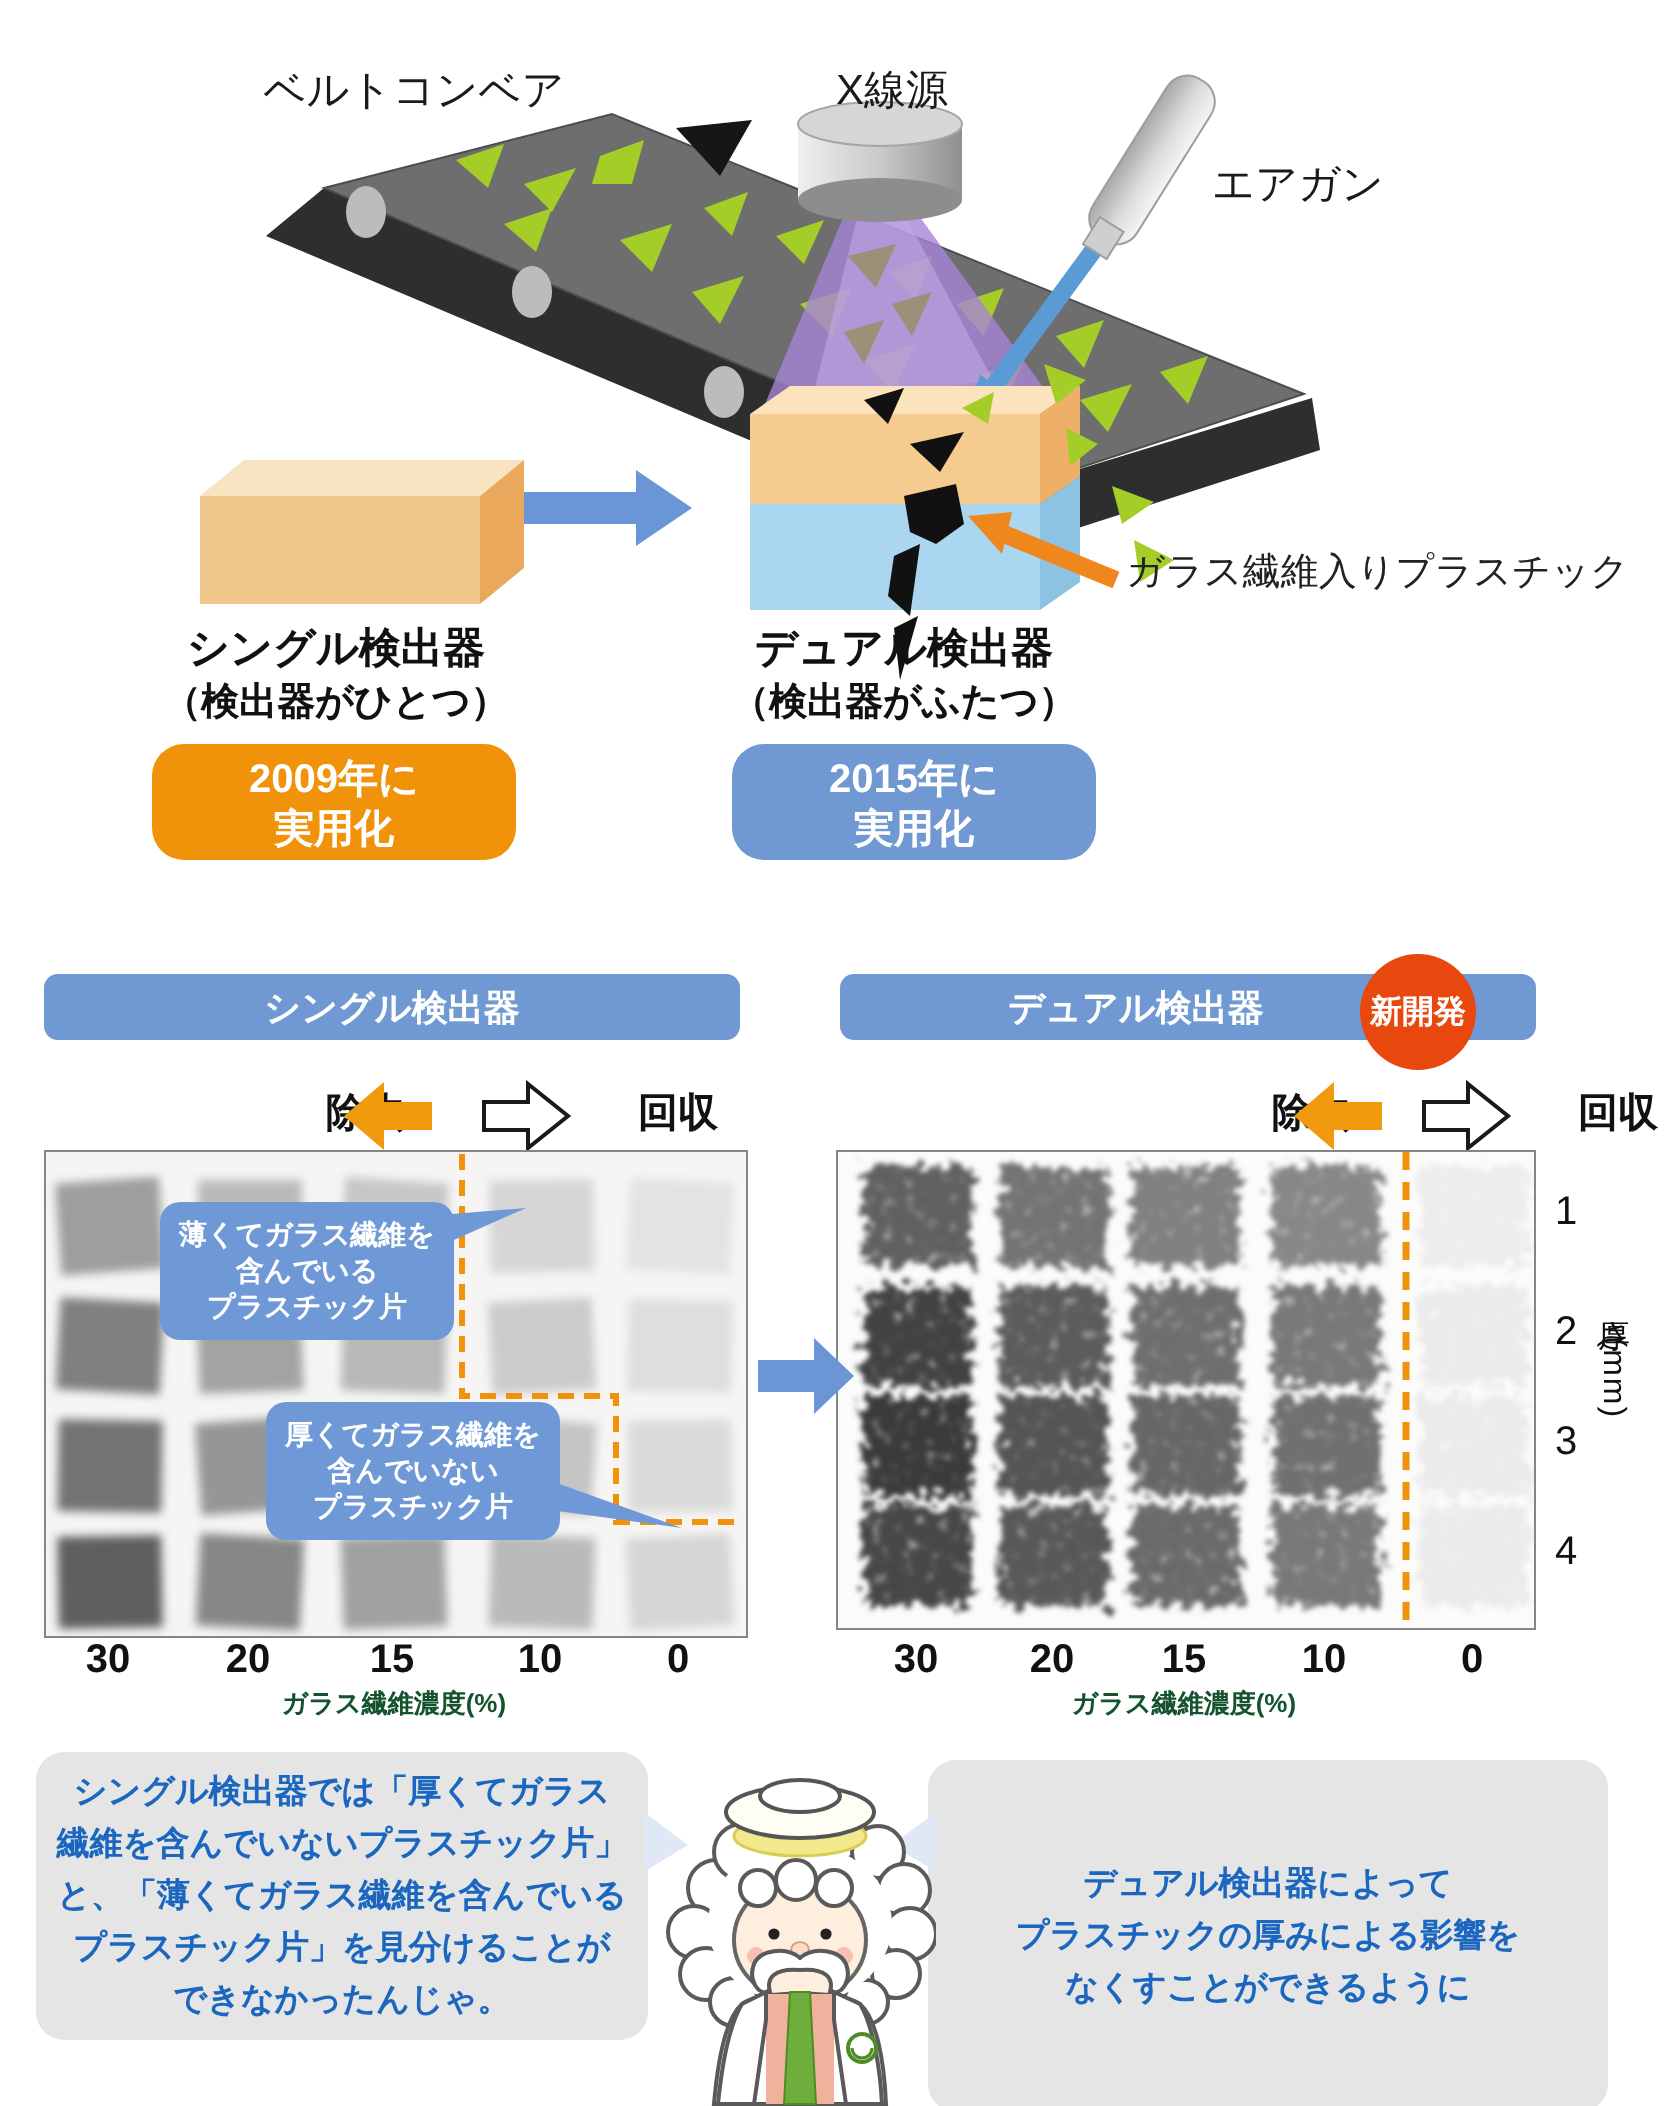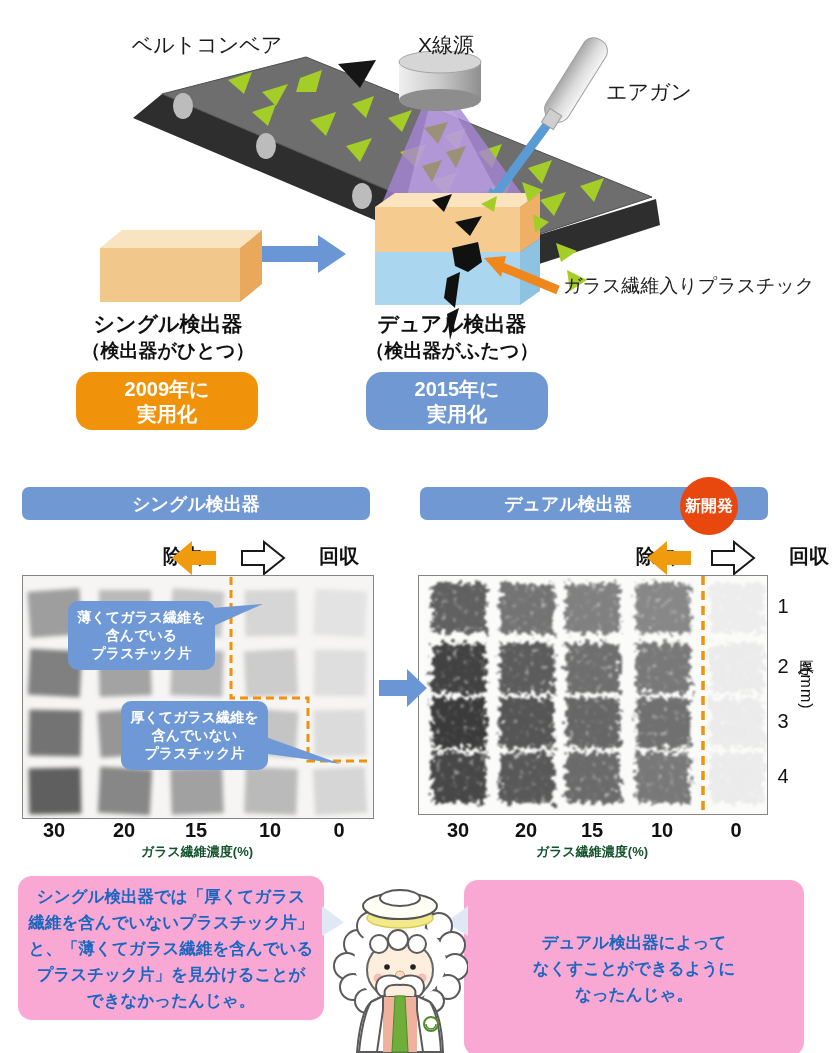--- a/index.html
+++ b/index.html
@@ -18,31 +18,31 @@
 
   
   .dirlab{position:absolute;font-size:20px;font-weight:bold;color:#111;padding-left:32px;}
 
   
   .panel{position:absolute;top:575px;border:1px solid #858585;background:#f6f5f3;}
   .p-left{left:22px;width:350px;height:242px;}
   .p-right{left:418px;width:348px;height:238px;background:#fbfbfa;}
 
   .callout{position:absolute;background:#6f99d6;border-radius:10px;color:#fff;font-weight:bold;
-       font-size:14px;line-height:1.3;text-align:center;padding:7px 2px;z-index:4;}
+       font-size:14px;line-height:1.3;text-align:center;padding:7px 2px;z-index:4;margin-left:12px;}
   .co-tail{position:absolute;background:#6f99d6;z-index:3;}
 
   .tick{position:absolute;top:819px;font-size:20px;font-weight:bold;color:#111;transform:translateX(-50%);}
   .xlabel{position:absolute;top:843px;font-size:13px;font-weight:bold;color:#14532d;transform:translateX(-50%);}
   .rowlab{position:absolute;left:773px;width:20px;text-align:center;font-size:20px;color:#111;}
   .ylabel{position:absolute;left:795px;top:648px;height:100px;writing-mode:vertical-rl;
        font-size:16px;color:#111;letter-spacing:1px;}
 
   
-  .bubble{position:absolute;background:#f9a8d4;border-radius:14px;color:#1b67c0;font-weight:bold;
+  .bubble{position:absolute;background:#e5e5e5;border-radius:14px;color:#1b67c0;font-weight:bold;
        font-size:16.5px;line-height:26px;text-align:center;display:flex;flex-direction:column;
        justify-content:center;}
   .bub-tail{position:absolute;background:#e0e8f6;}
 </style>
 </head>
 <body>
 
 <div class="stage">
 
   <svg class="abs" style="left:0;top:0" width="840" height="470" viewBox="0 0 840 470">
@@ -307,22 +307,22 @@
     <div>繊維を含んでいないプラスチック片」</div>
     <div>と、「薄くてガラス繊維を含んでいる</div>
     <div>プラスチック片」を見分けることが</div>
     <div>できなかったんじゃ。</div>
   </div>
   <div class="bub-tail" style="left:322px;top:906px;width:22px;height:30px;
        clip-path:polygon(0 0,100% 55%,0 100%)"></div>
 
   <div class="bubble" style="left:464px;top:880px;width:340px;height:176px">
     <div>デュアル検出器によって</div>
+    <div>プラスチックの厚みによる影響を</div>
     <div>なくすことができるように</div>
-    <div>なったんじゃ。</div>
   </div>
   <div class="bub-tail" style="left:446px;top:906px;width:22px;height:30px;
        clip-path:polygon(100% 0,0 55%,100% 100%)"></div>
 
   <svg class="abs" style="left:333px;top:882px" width="135" height="171" viewBox="0 0 135 171">
     <g stroke="#5a5a5a" stroke-width="2" fill="#ffffff">
       <circle cx="25" cy="62" r="14"></circle>
         <circle cx="14" cy="84" r="13"></circle>
         <circle cx="20" cy="105" r="13"></circle>
       <circle cx="34" cy="119" r="12"></circle>

